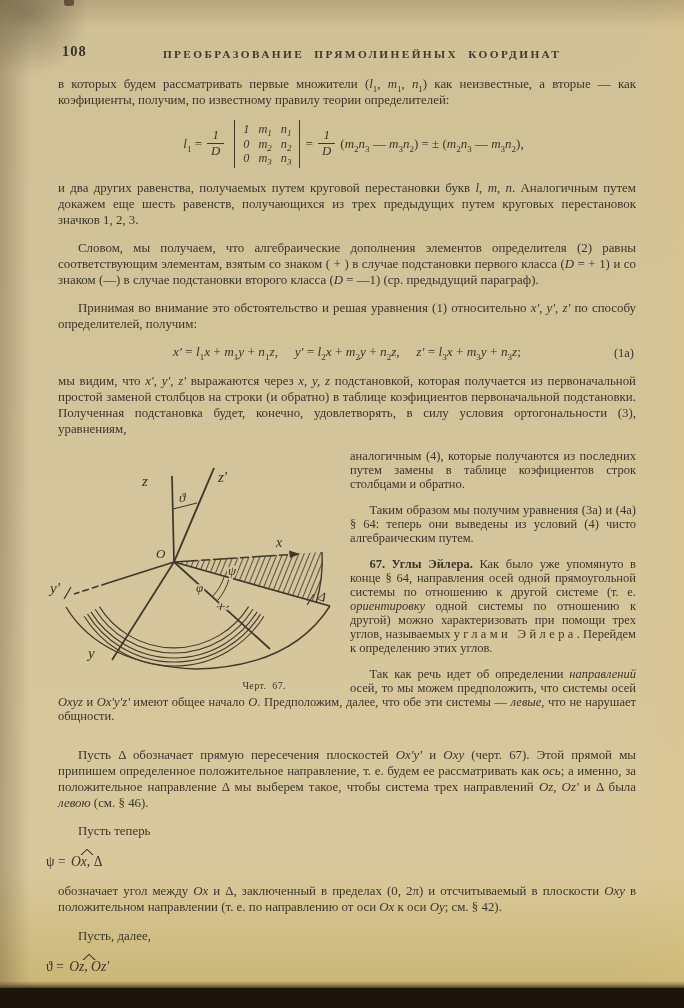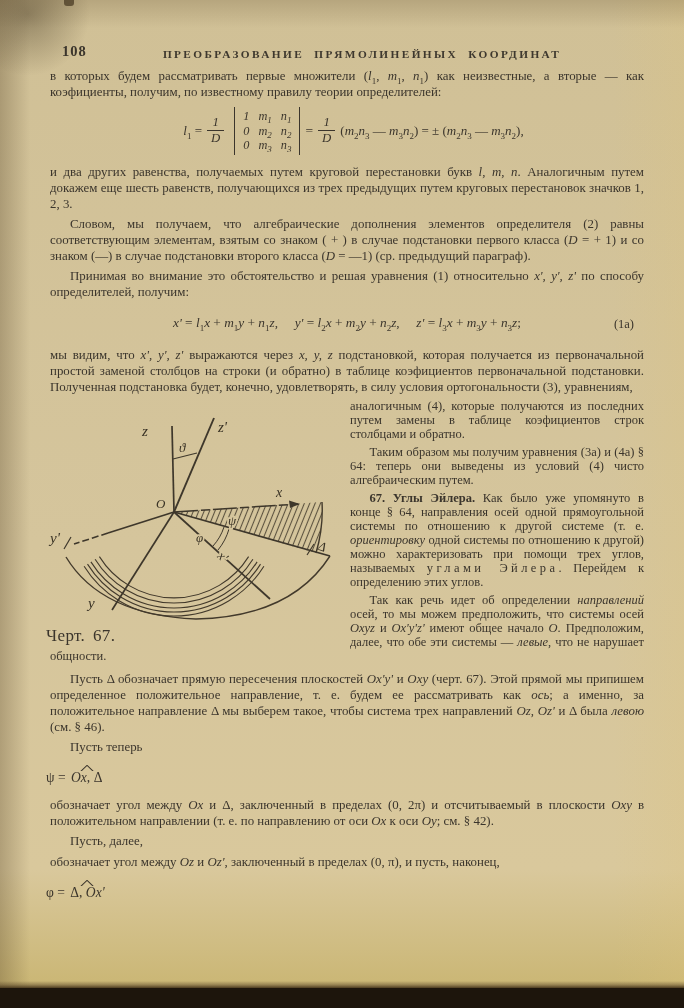--- a/index.html
+++ b/index.html
@@ -14,40 +14,40 @@
       linear-gradient(to left, rgba(224,196,120,.22) 0, rgba(0,0,0,0) 70px),
       linear-gradient(to bottom,#d0c096 0%,#d5c59c 55%,#d9c89c 88%,#cab674 100%);
   }
   .bottom-edge{position:absolute;left:0;right:0;bottom:0;height:7px;
     background:linear-gradient(to bottom, rgba(86,66,38,0) 0, rgba(86,66,38,.45) 55%, #4e3d22 100%);}
   .top-mark{position:absolute;left:64px;top:0;width:10px;height:6px;background:#4a3b24;border-radius:0 0 3px 3px;opacity:.75;}
   .content{position:absolute;left:46px;top:0;width:602px;font-size:12.9px;line-height:16.1px;text-align:justify;}
   .header{position:relative;height:64px;}
   .pagenum{position:absolute;left:16px;top:43px;font-size:14.5px;font-weight:bold;letter-spacing:1px;}
   .runhead{position:absolute;left:30px;right:0;top:46px;text-align:center;font-size:11.3px;font-weight:bold;letter-spacing:2.4px;word-spacing:5px;color:#3e382e;}
-  p{margin:4px;}
+  p{margin:12px;}
   .indent{text-indent:1.55em;}
   i{font-style:italic;}
   sub{font-size:9px;line-height:0;}
   
   .eq{display:flex;justify-content:center;align-items:center;font-size:13.5px;margin:7px 0 9px;line-height:15px;text-align:left;}
   .frac{display:inline-flex;flex-direction:column;align-items:center;margin:0 5px;font-style:italic;font-size:12.8px;line-height:13.5px;}
   .frac .den{border-top:1.2px solid #3b352c;padding:1px 4px 0;}
   .frac .num{padding:0 4px;}
   .det{border-left:1.4px solid #3b352c;border-right:1.4px solid #3b352c;padding:2px 8px;margin:0 5px;}
   .mgrid{display:grid;grid-template-columns:repeat(3,auto);column-gap:9px;font-style:italic;font-size:12.3px;line-height:14.5px;text-align:left;}
-  .eqrow{position:relative;text-align:center;margin:15px 0;font-size:13.3px;}
+  .eqrow{position:relative;text-align:center;margin:9px 0;font-size:13.3px;}
   .eqtag{position:absolute;right:14px;top:1px;font-size:12.5px;font-style:normal;}
   .angle-eq{text-align:left;margin:14px 0 10px;font-size:13.6px;line-height:18px;}
   .hat{position:relative;display:inline-block;padding:0 2px;}
   .hat::before{content:"^";position:absolute;left:50%;top:-9px;transform:translateX(-50%) scale(2.5,1.05);font-size:12px;color:#3b352c;}
   
   .figure{float:left;width:292px;margin:3px 12px 0 0;}
   .figure svg{display:block;}
-  .figcap{text-align:left;padding-right:52px;font-size:17px;letter-spacing:.4px;margin-top:2px;word-spacing:3px;}
+  .figcap{text-align:right;padding-right:52px;font-size:10px;letter-spacing:.4px;margin-top:2px;word-spacing:3px;}
   .rc{font-size:12.5px;line-height:14px;}
   .sp{letter-spacing:3.4px;}
   .clear{clear:both;height:0;}
   .svgtext{font-family:"Liberation Serif","DejaVu Serif",serif;font-style:italic;fill:#393225;}
   .halo{paint-order:stroke;stroke:#d6c69d;stroke-width:3.5px;}
 </style>
 </head>
 <body>
 
 <div class="page">
@@ -162,20 +162,23 @@
     <p class="indent">Пусть Δ обозначает прямую пересечения плоскостей <i>Ox'y'</i> и <i>Oxy</i> (черт. 67). Этой прямой мы припишем определенное положительное направление, т. е. будем ее рассматривать как <i>ось</i>; а именно, за положительное направление Δ мы выберем такое, чтобы система трех направлений <i>Oz</i>, <i>Oz'</i> и Δ была <i>левою</i> (см. § 46).</p>
     <p class="indent">Пусть теперь</p>
 
     <div class="angle-eq">
       <span>ψ = </span><span class="hat"><i>Ox</i>, Δ</span>
     </div>
 
     <p>обозначает угол между <i>Ox</i> и Δ, заключенный в пределах (0, 2π) и отсчитываемый в плоскости <i>Oxy</i> в положительном направлении (т. е. по направлению от оси <i>Ox</i> к оси <i>Oy</i>; см. § 42).</p>
     <p class="indent">Пусть, далее,</p>
 
+    <div class="angle-eq">
+      <span>ϑ = </span><span class="hat"><i>Oz</i>, <i>Oz'</i></span>
+    </div>
 
     <p>обозначает угол между <i>Oz</i> и <i>Oz'</i>, заключенный в пределах (0, π), и пусть, наконец,</p>
 
     <div class="angle-eq" style="">
       <span>φ = </span><span class="hat">Δ, <i>Ox'</i></span>
     </div>
 
   </div>
 
   <div class="bottom-edge"></div>

